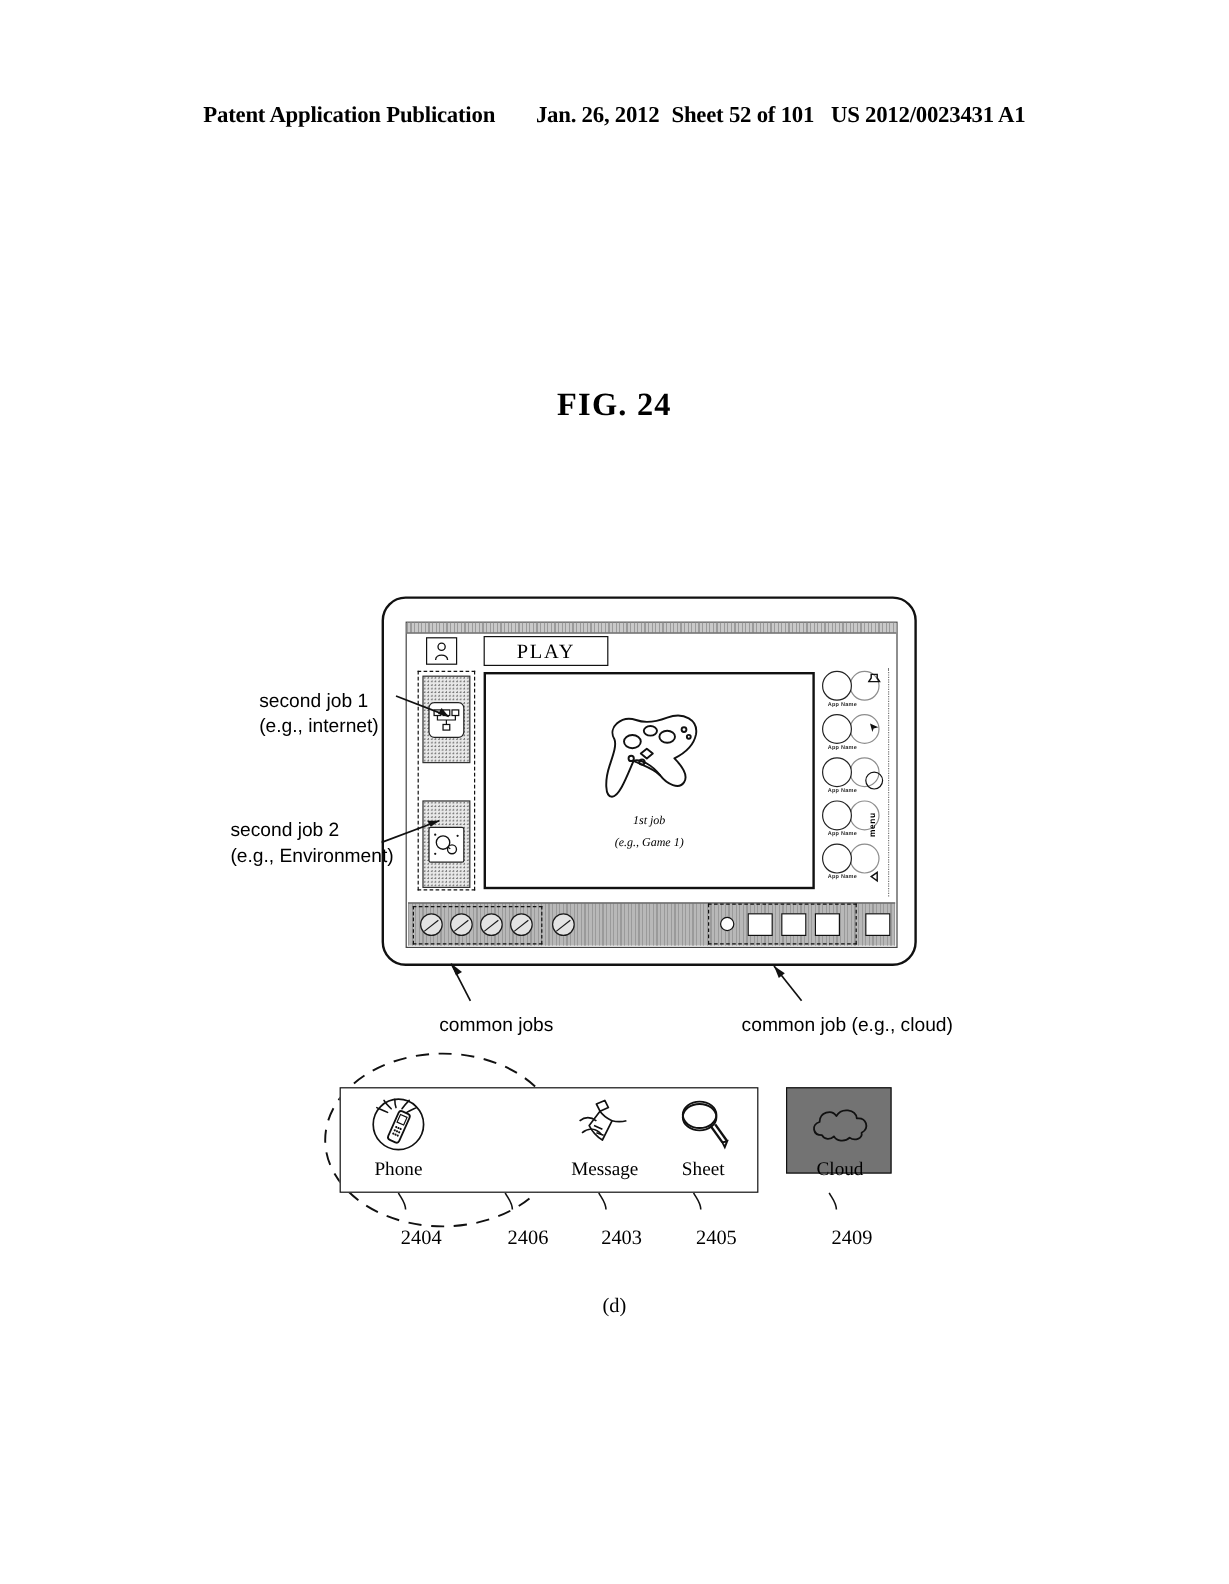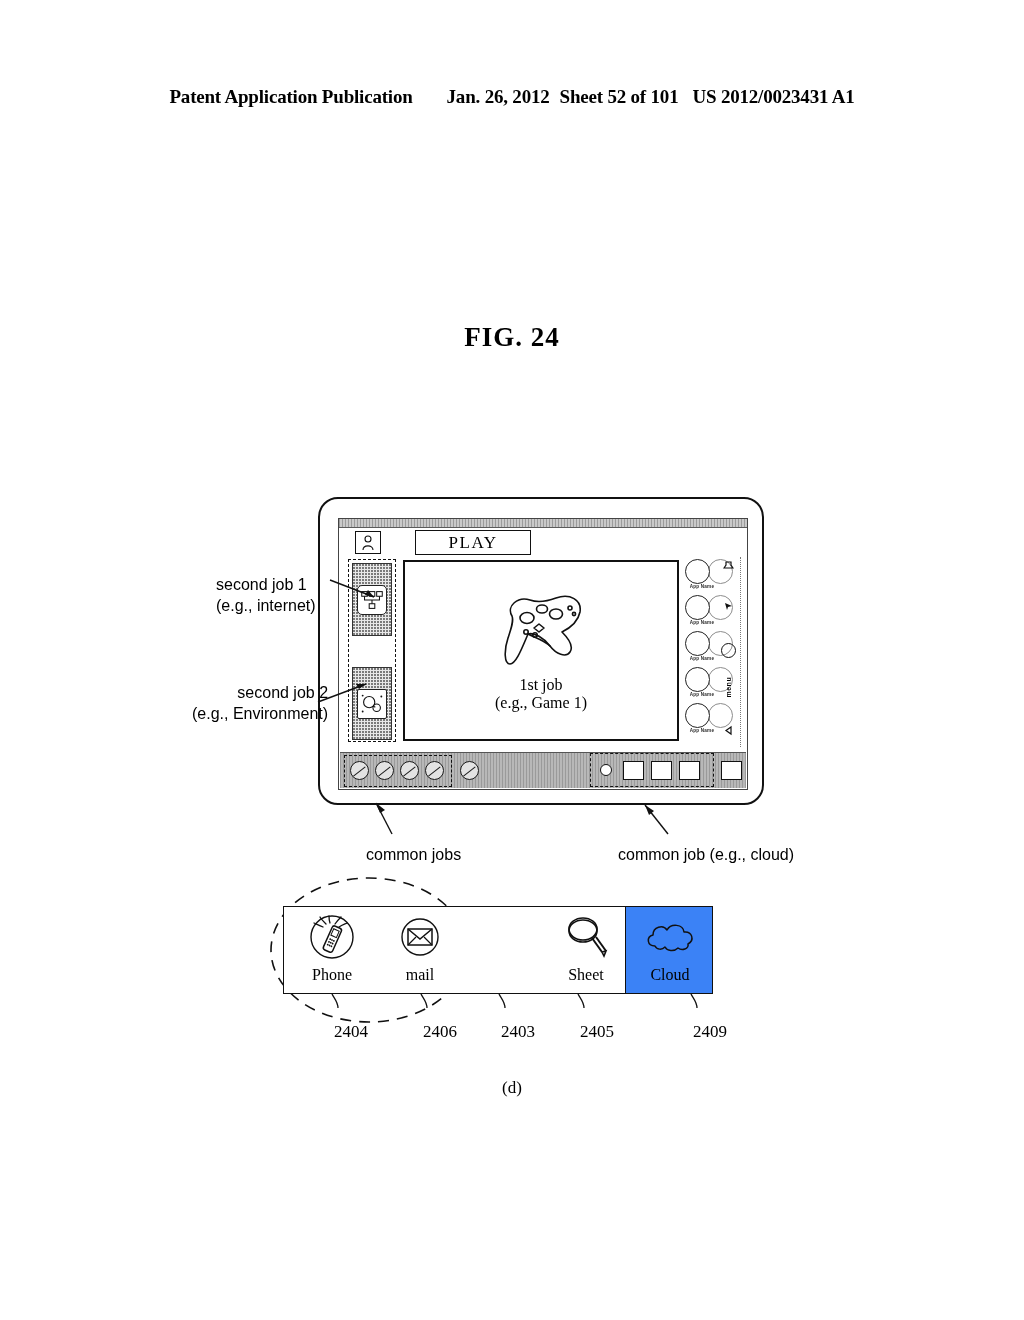--- a/index.html
+++ b/index.html
@@ -95,23 +95,23 @@
   .avatar-glyph {
     position: absolute;
     left: 50%; top: 50%;
     transform: translate(-50%,-50%);
     width: 14px; height: 16px;
   }
 
   
   .play-tab {
     position: absolute;
-    left: 76px;
+    left: 64px;
     top: 11px;
-    width: 116px;
+    width: 104px;
     height: 25px;
     border: 1.6px solid #111;
     background: #fff;
     box-sizing: border-box;
     display: flex;
     align-items: center;
     justify-content: center;
     font-family: "Liberation Serif", serif;
     font-size: 17px;
     letter-spacing: 1.5px;
@@ -169,22 +169,23 @@
     left: 50%;
     top: 26px;
     transform: translateX(-50%);
   }
   .job-label {
     position: absolute;
     left: 0; right: 0;
     top: 114px;
     text-align: center;
     font-family: "Liberation Serif", serif;
-    font-size: 16px;
+    font-size: 10px;
     line-height: 18px;
+    font-style: italic;
   }
 
   
   .app-col {
     position: absolute;
     left: 345px;
     top: 40px;
     width: 42px;
     height: 183px;
   }
@@ -326,21 +327,21 @@
 
   
   .annot {
     position: absolute;
     font-family: Liberation Sans, sans-serif;
     font-size: 16px;
     line-height: 21px;
     white-space: nowrap;
   }
   .annot.sj1 { left: 216px; top: 574px; text-align: left; }
-  .annot.sj2 { left: 192px; top: 682px; text-align: right; }
+  .annot.sj2 { left: 192px; top: 682px; text-align: left; }
   .annot.cj  { left: 366px; top: 844px; }
   .annot.cjc { left: 618px; top: 844px; }
 
   
   .overlay {
     position: absolute;
     left: 0; top: 0;
     width: 1024px; height: 1320px;
     pointer-events: none;
   }
@@ -351,26 +352,26 @@
     left: 283px;
     top: 906px;
     width: 349px;
     height: 88px;
     border: 1.6px solid #111;
     background: #fff;
     box-sizing: border-box;
   }
   .cloud-panel {
     position: absolute;
-    left: 625px;
+    left: 655px;
     top: 906px;
     width: 88px;
-    height: 88px;
+    height: 72px;
     border: 1.6px solid #111;
-    background: #3b82f6;
+    background: #737373;
     box-sizing: border-box;
   }
   .icon-cell {
     position: absolute;
     top: 0;
     width: 88px;
     height: 88px;
     display: flex;
     flex-direction: column;
     align-items: center;
@@ -619,32 +620,36 @@
             <circle cx="24" cy="32" r="0.9"></circle>
               <circle cx="26" cy="32" r="0.9"></circle>
               <circle cx="28" cy="32" r="0.9"></circle>
           </g>
         </g>
       </svg>
     </div>
     <div class="icon-caption">Phone</div>
   </div>
 
-  <div class="icon-cell" style="left:92px">
+
+  <div class="icon-cell" style="left:176px">
     <div class="icon-art">
-      <svg width="52" height="48" viewBox="0 0 52 48">
-        <circle cx="26" cy="23" r="18" fill="none" stroke="#111" stroke-width="1.4"></circle>
-        <rect x="14" y="15" width="24" height="16" fill="none" stroke="#111" stroke-width="1.5"></rect>
-        <path d="M14 15 L26 25 L38 15" fill="none" stroke="#111" stroke-width="1.5"></path>
-        <path d="M14 31 L22 23 M38 31 L30 23" fill="none" stroke="#111" stroke-width="1.2"></path>
+      <svg width="54" height="48" viewBox="0 0 54 48">
+        <g fill="none" stroke="#111" stroke-width="1.4" stroke-linejoin="round">
+          <path d="M20 6 l7 -3 l3 6 l-7 3 Z"></path>
+          <path d="M23 12 C25 15 29 18 33 20 L25 36 C20 33 16 28 14 24 Z"></path>
+          <path d="M18 24 l7 3 M20 30 l6 2"></path>
+          <path d="M6 20 C11 16 16 17 20 20"></path>
+          <path d="M8 30 C14 25 20 27 24 31"></path>
+          <path d="M33 20 C37 21 41 21 45 20"></path>
+        </g>
       </svg>
     </div>
-    <div class="icon-caption">mail</div>
+    <div class="icon-caption">Message</div>
   </div>
-
 
   <div class="icon-cell" style="left:258px">
     <div class="icon-art">
       <svg width="52" height="48" viewBox="0 0 52 48">
         <g fill="none" stroke="#111" stroke-width="1.6">
           <ellipse cx="23" cy="15" rx="14" ry="11"></ellipse>
           <ellipse cx="23" cy="17" rx="14" ry="11"></ellipse>
           <path d="M32 24 L42 38" stroke-width="2"></path>
           <path d="M36 23 L46 37" stroke-width="2"></path>
           <path d="M42 38 L46 37 L44 42 Z" stroke-width="1.6"></path>

